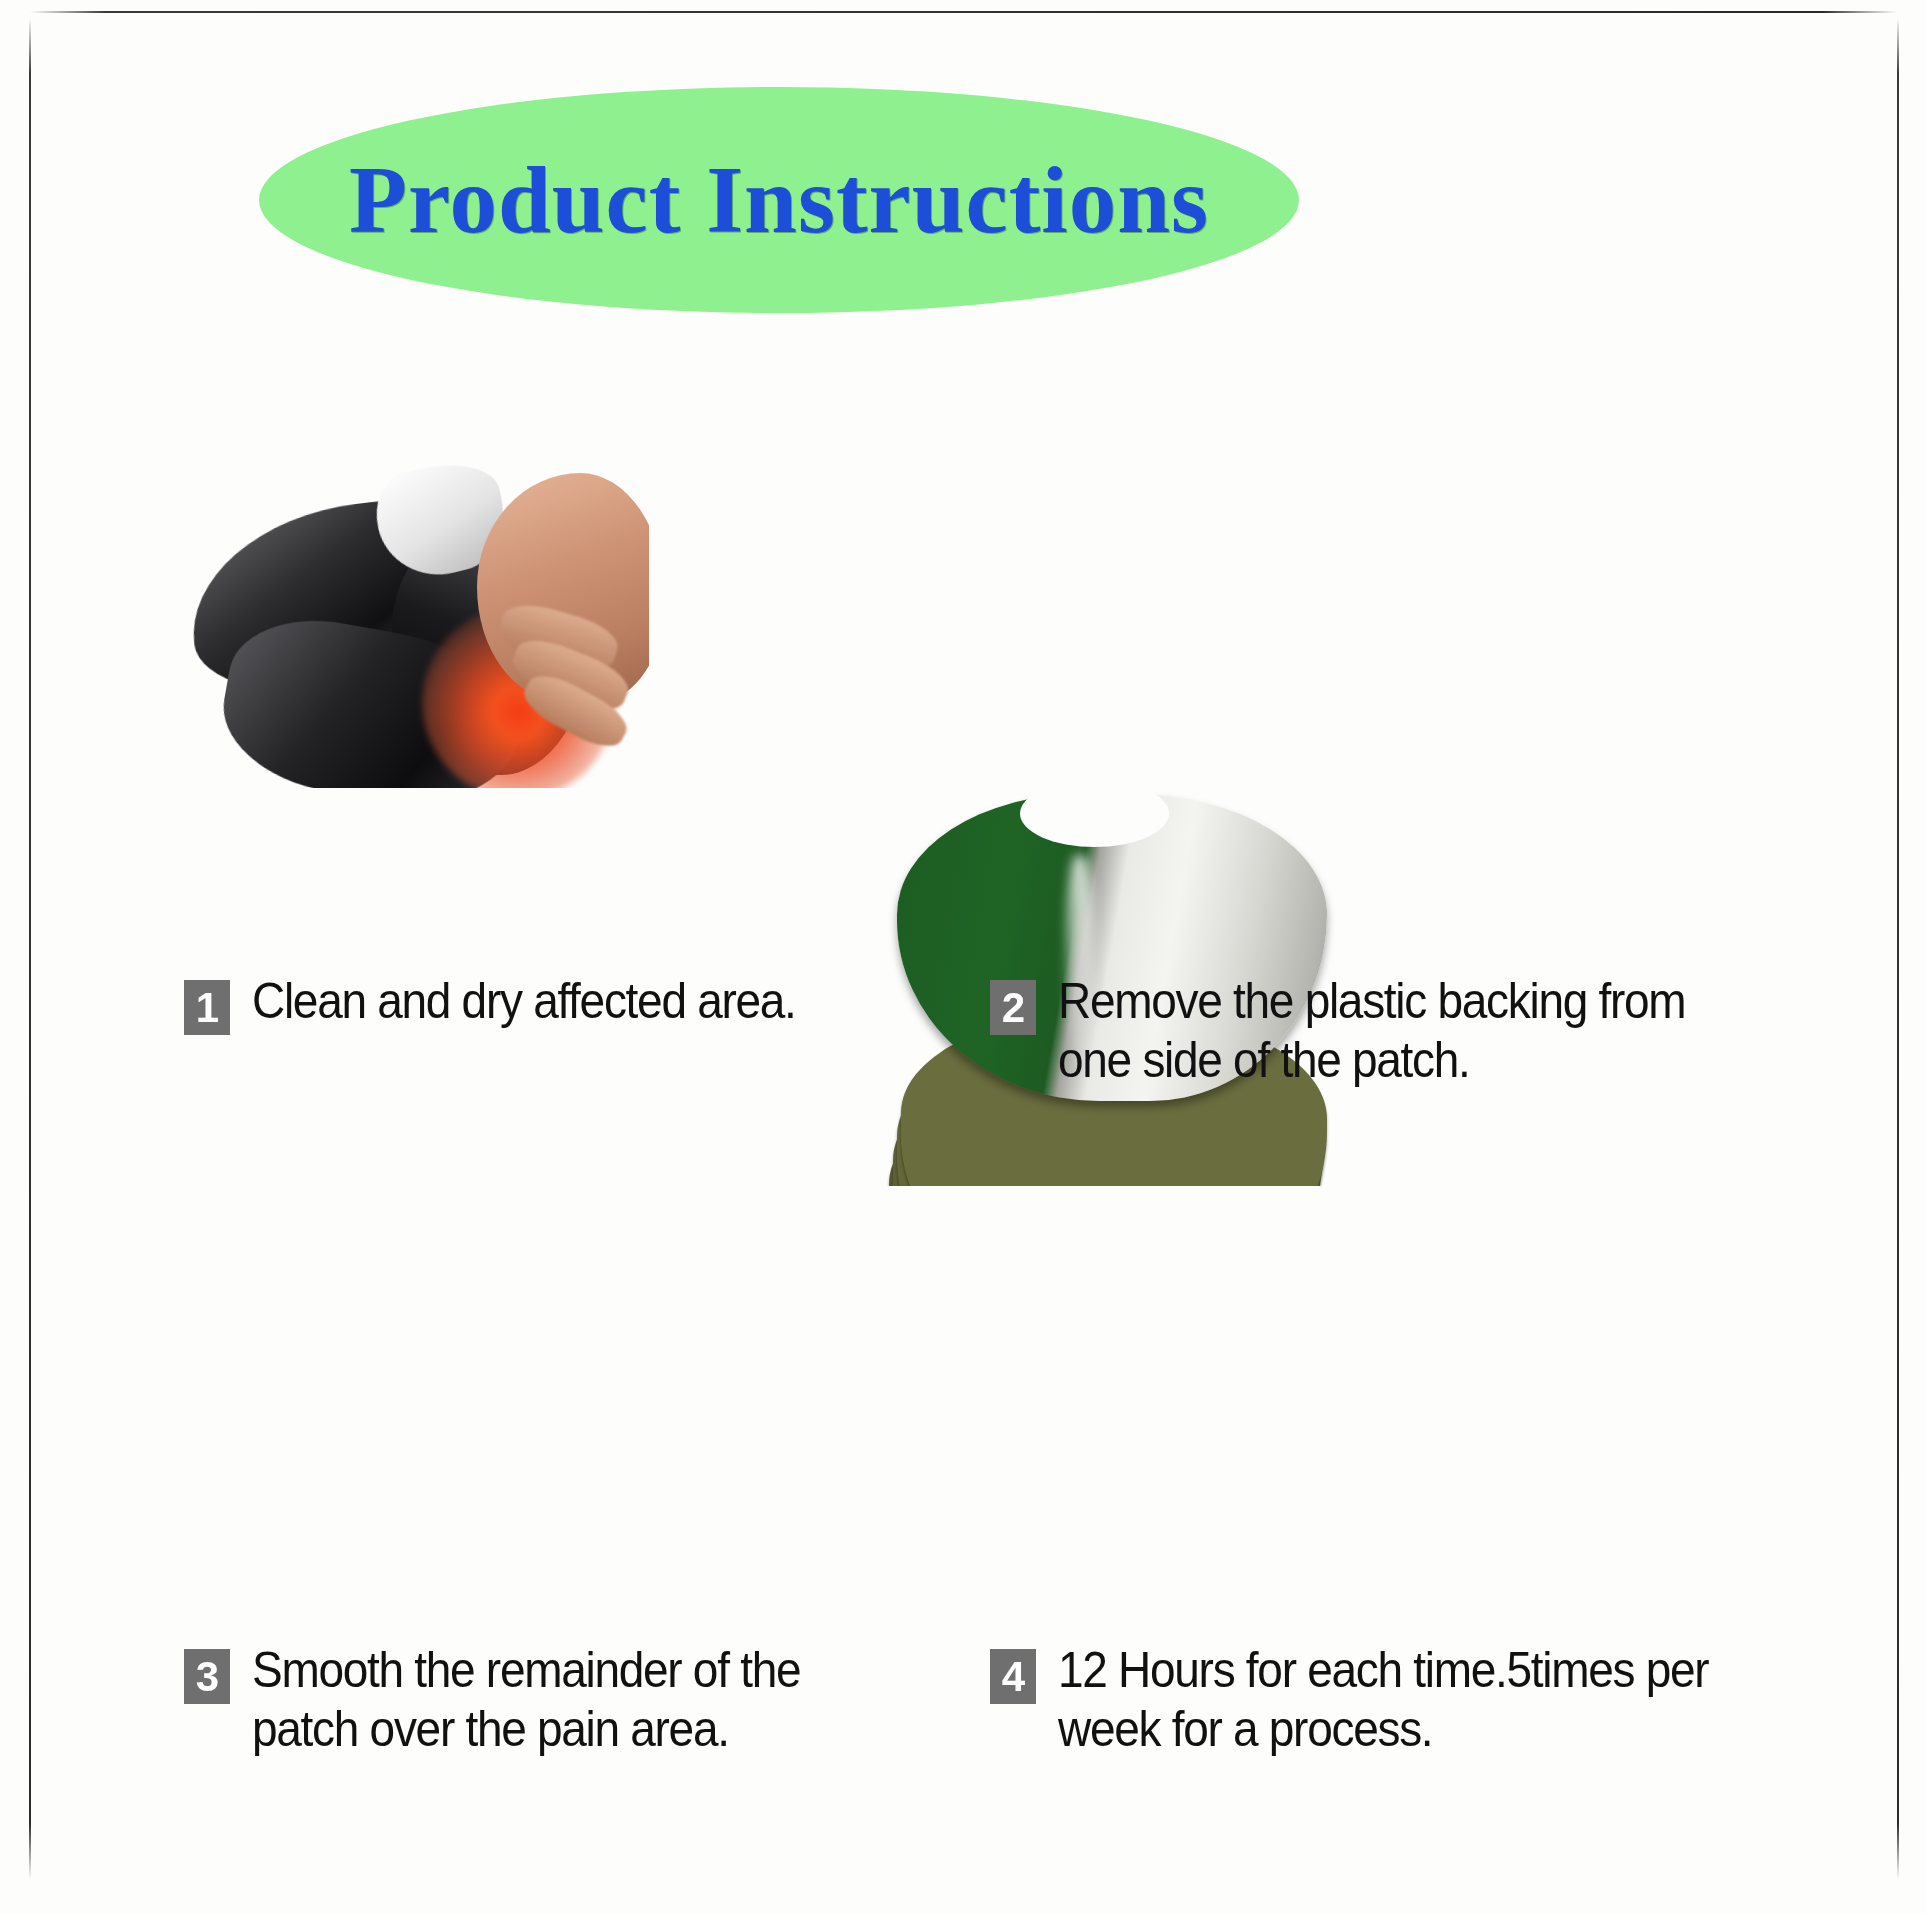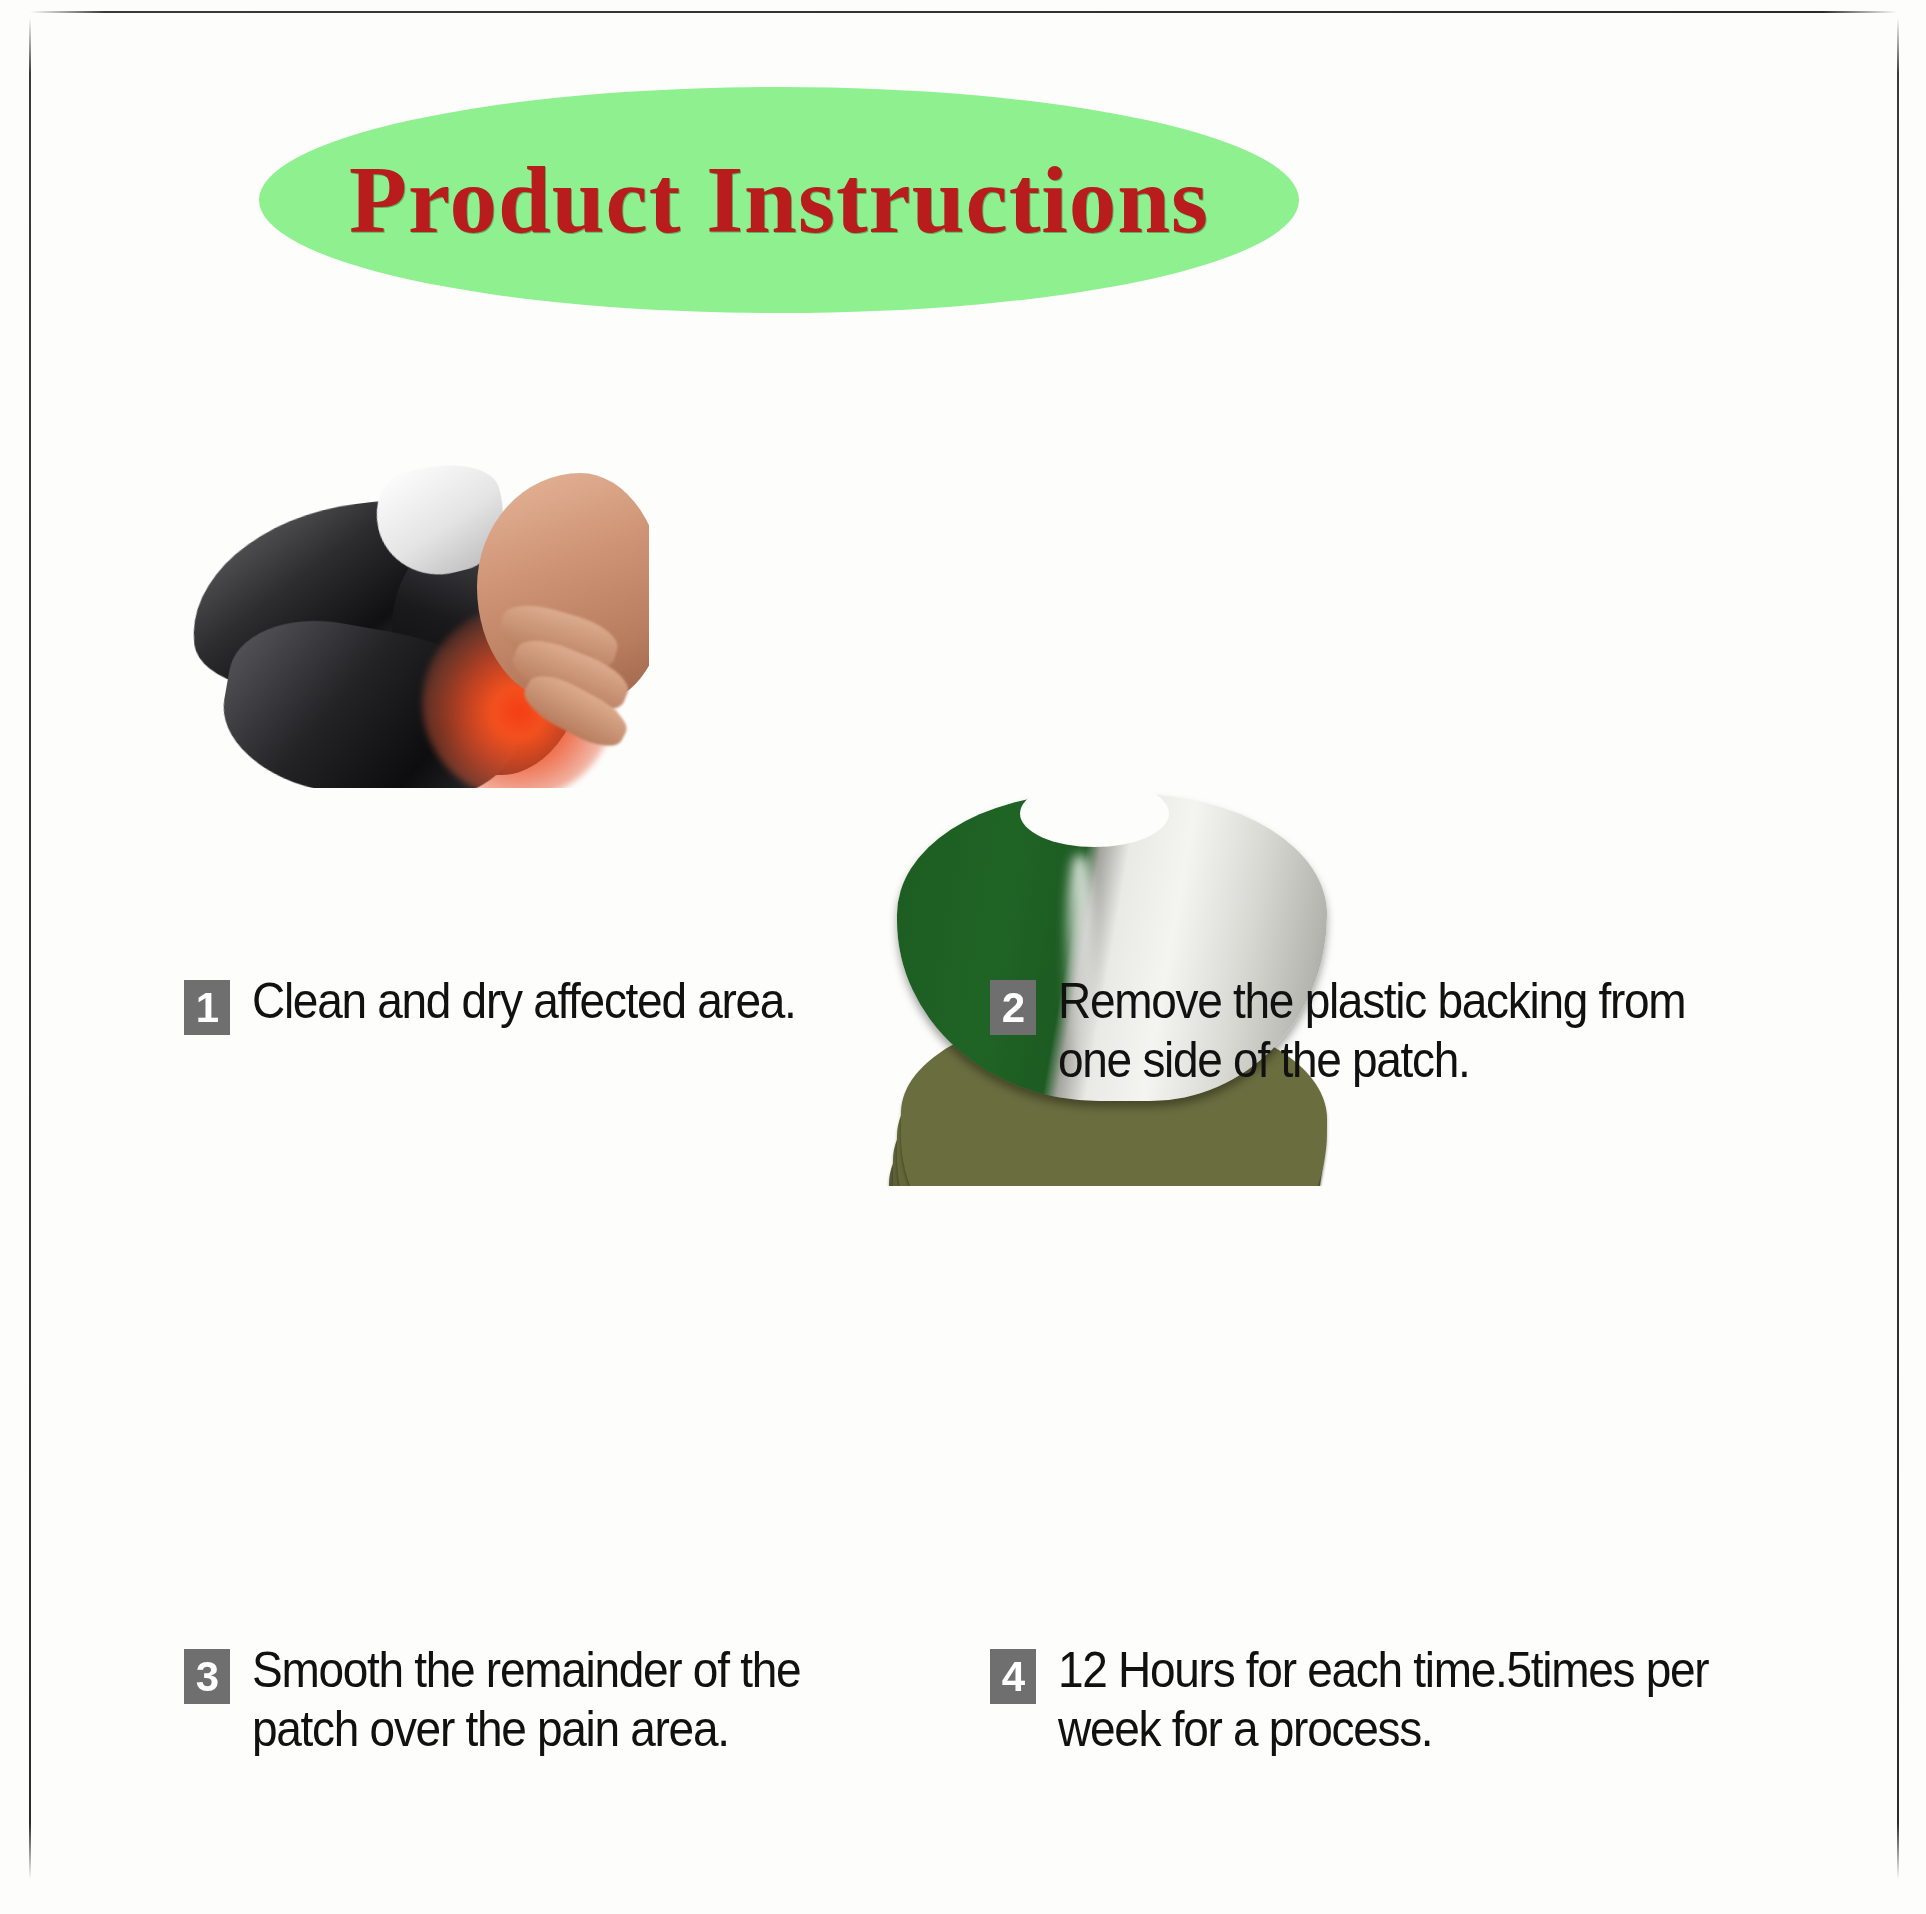--- a/index.html
+++ b/index.html
@@ -45,21 +45,21 @@
     background: #8ef08e;
     display: flex;
     align-items: center;
     justify-content: center;
   }
   #title-text {
     font-family: "Liberation Serif", "DejaVu Serif", serif;
     font-weight: bold;
     font-size: 95px;
     letter-spacing: 1px;
-    color: #b91c1c;
+    color: #1d4ed8;
     white-space: nowrap;
     text-shadow: 1px 1px 0 rgba(10,60,15,.35);
   }
 
   
   .step {
     position: absolute;
   }
   .figure {
     position: relative;

